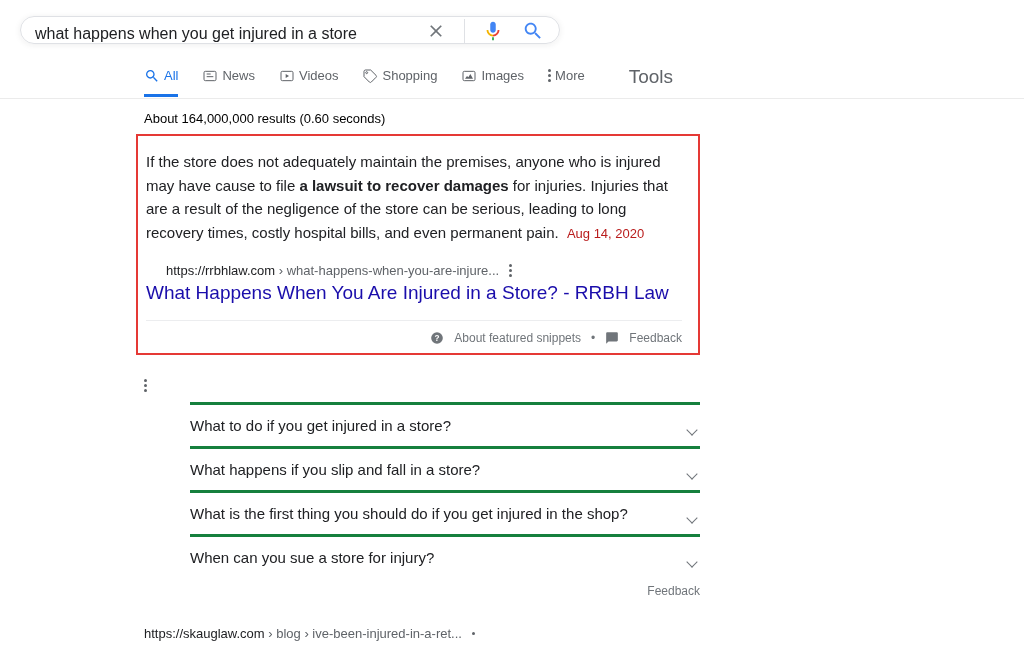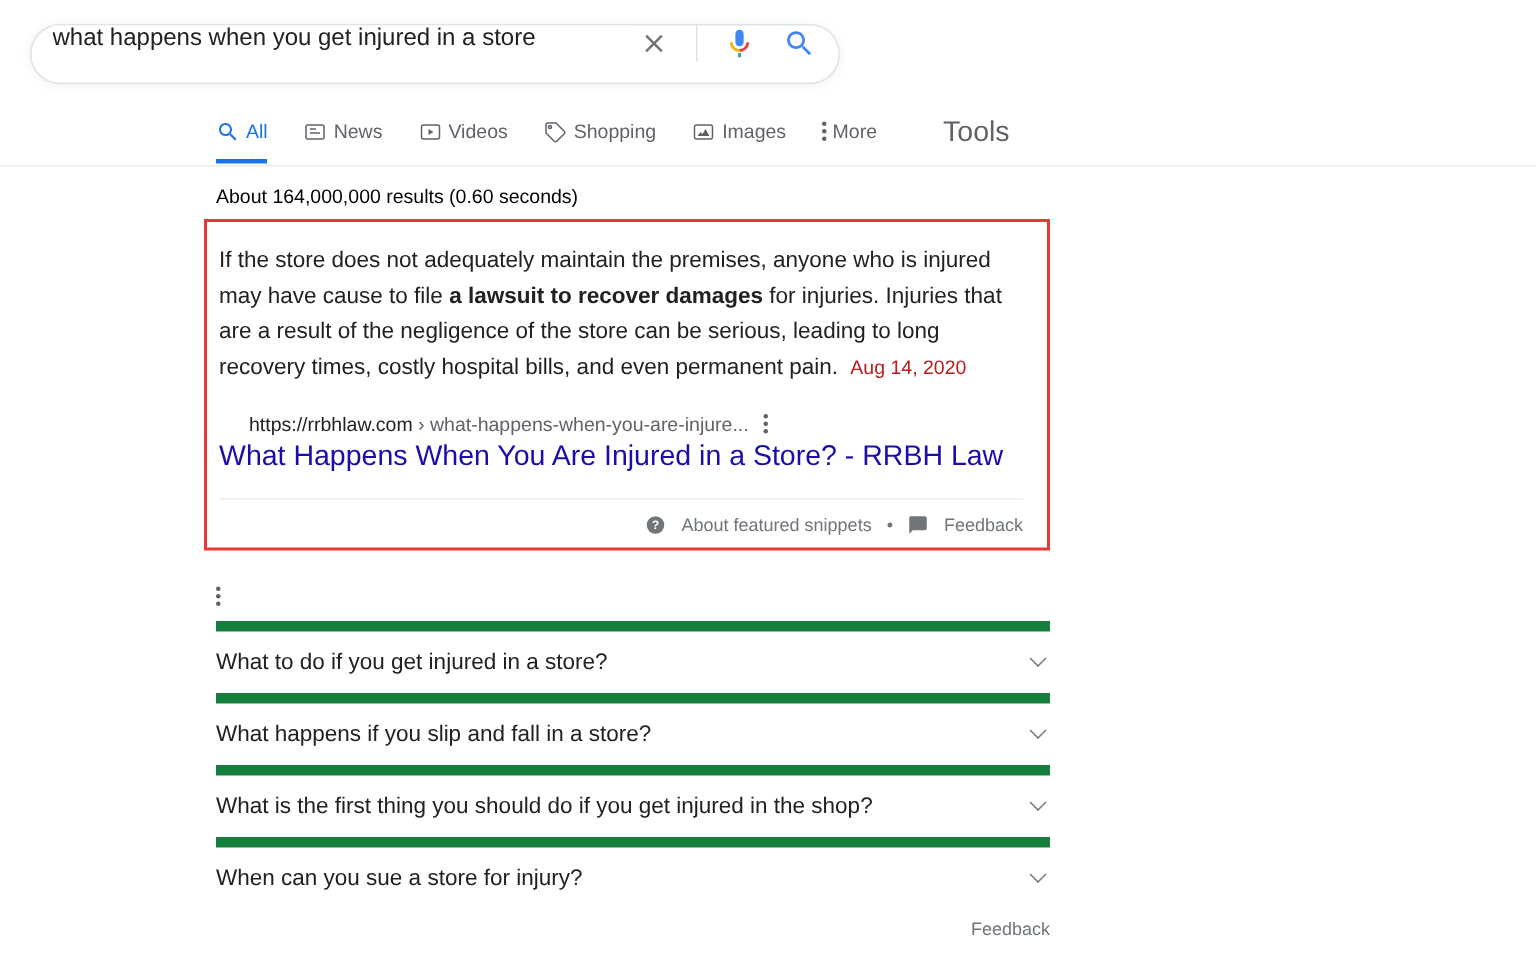--- a/index.html
+++ b/index.html
@@ -6,21 +6,21 @@
     body { font-family: arial, sans-serif; font-size: 14px; color: #202124; background: #fff; }
     
     .header { padding: 16px 0 0 0; border-bottom: 1px solid #ebebeb; }
     .header-top { display: flex; align-items: center; padding-left: 20px; padding-bottom: 10px;}
     
     .logo { width: 92px; height: 50px; display: flex; align-items: center; justify-content: center; margin-right: 30px; position: relative; }
     .logo-gate { position: absolute; top: 0; width: 100px; height: 20px; }
     .logo-text { font-size: 24px; font-weight: bold; letter-spacing: -1px; }
     .lg-b { color: #4285f4; } .lg-r { color: #ea4335; } .lg-y { color: #fbbc05; } .lg-g { color: #34a853; }
     
-    .search-bar { display: flex; align-items: flex-start; width: 540px; height: 40px; border: 1px solid #dfe1e5; border-radius: 24px; padding: 0 14px; box-shadow: 0 1px 6px rgba(32,33,36,0.08); }
+    .search-bar { display: flex; align-items: flex-end; width: 540px; height: 28px; border: 1px solid #dfe1e5; border-radius: 24px; padding: 0 14px; box-shadow: 0 1px 6px rgba(32,33,36,0.08); }
     .search-input { flex: 1; border: none; outline: none; font-size: 16px; color: #202124; }
     .search-icons { display: flex; align-items: center; gap: 16px; }
     .icon-btn { width: 24px; height: 24px; display: flex; align-items: center; justify-content: center; cursor: pointer; }
     
     .tabs-row { display: flex; align-items: center; padding-left: 144px; gap: 44px; }
     .tabs { display: flex; gap: 24px; }
     .tab { display: flex; align-items: center; gap: 4px; padding: 12px 0 10px 0; color: #5f6368; font-size: 13px; cursor: pointer; border-bottom: 3px solid transparent; }
     .tab.active { color: #1a73e8; border-bottom-color: #1a73e8; }
     .tab-icon { width: 16px; height: 16px; }
     .tools { margin-left: auto; margin-right: 360px; color: #5f6368; font-size: 19px; cursor: pointer; padding: 12px 0 10px; }
@@ -33,21 +33,21 @@
     .snippet-text b { font-weight: bold; }
     .snippet-date { color: #b91c1c; font-size: 13px; margin-left: 4px; }
     .snippet-url { color: #202124; font-size: 13px; margin-top: 18px; display: flex; align-items: center; gap: 10px; padding-left: 20px; }
     .url-path { color: #5f6368; }
     .snippet-title { color: #1a0dab; font-size: 19px; margin-top: 4px; cursor: pointer; }
     .featured-footer { display: flex; justify-content: flex-end; align-items: center; gap: 10px; font-size: 12px; color: #70757a; margin-top: 16px; padding-top: 10px; border-top: 1px solid #ecedef; }
     .footer-sep { color: #70757a; }
     
     .paa-section { margin-bottom: 28px; }
     .paa-title { font-size: 20px; color: #202124; margin-bottom: 10px; display: flex; align-items: center; gap: 12px; }
-    .paa-item { display: flex; justify-content: space-between; align-items: center; padding: 12px 0; border-top: 7px solid #15803d; cursor: pointer; font-size: 15px; color: #202124; }
+    .paa-item { display: flex; justify-content: space-between; align-items: flex-end; padding: 12px 0; border-top: 3px solid #15803d; cursor: pointer; font-size: 15px; color: #202124; margin-left: 46px; }
     .paa-item:last-of-type { border-bottom: 1px solid #ecedef; }
     .paa-feedback { text-align: right; color: #70757a; font-size: 12px; padding-top: 6px; }
     
     .result-item .res-url { font-size: 13px; color: #202124; display: flex; align-items: center; gap: 10px; }
 
     .more-dots-v { display: flex; flex-direction: column; gap: 2px; }
     .more-dots-v span { width: 3px; height: 3px; background: #5f6368; border-radius: 50%; }
     .chev-down { border: solid #70757a; border-width: 0 1.5px 1.5px 0; display: inline-block; padding: 3.5px; transform: rotate(45deg); margin-right: 4px; margin-top: -4px; }
   </style>
 </head>

